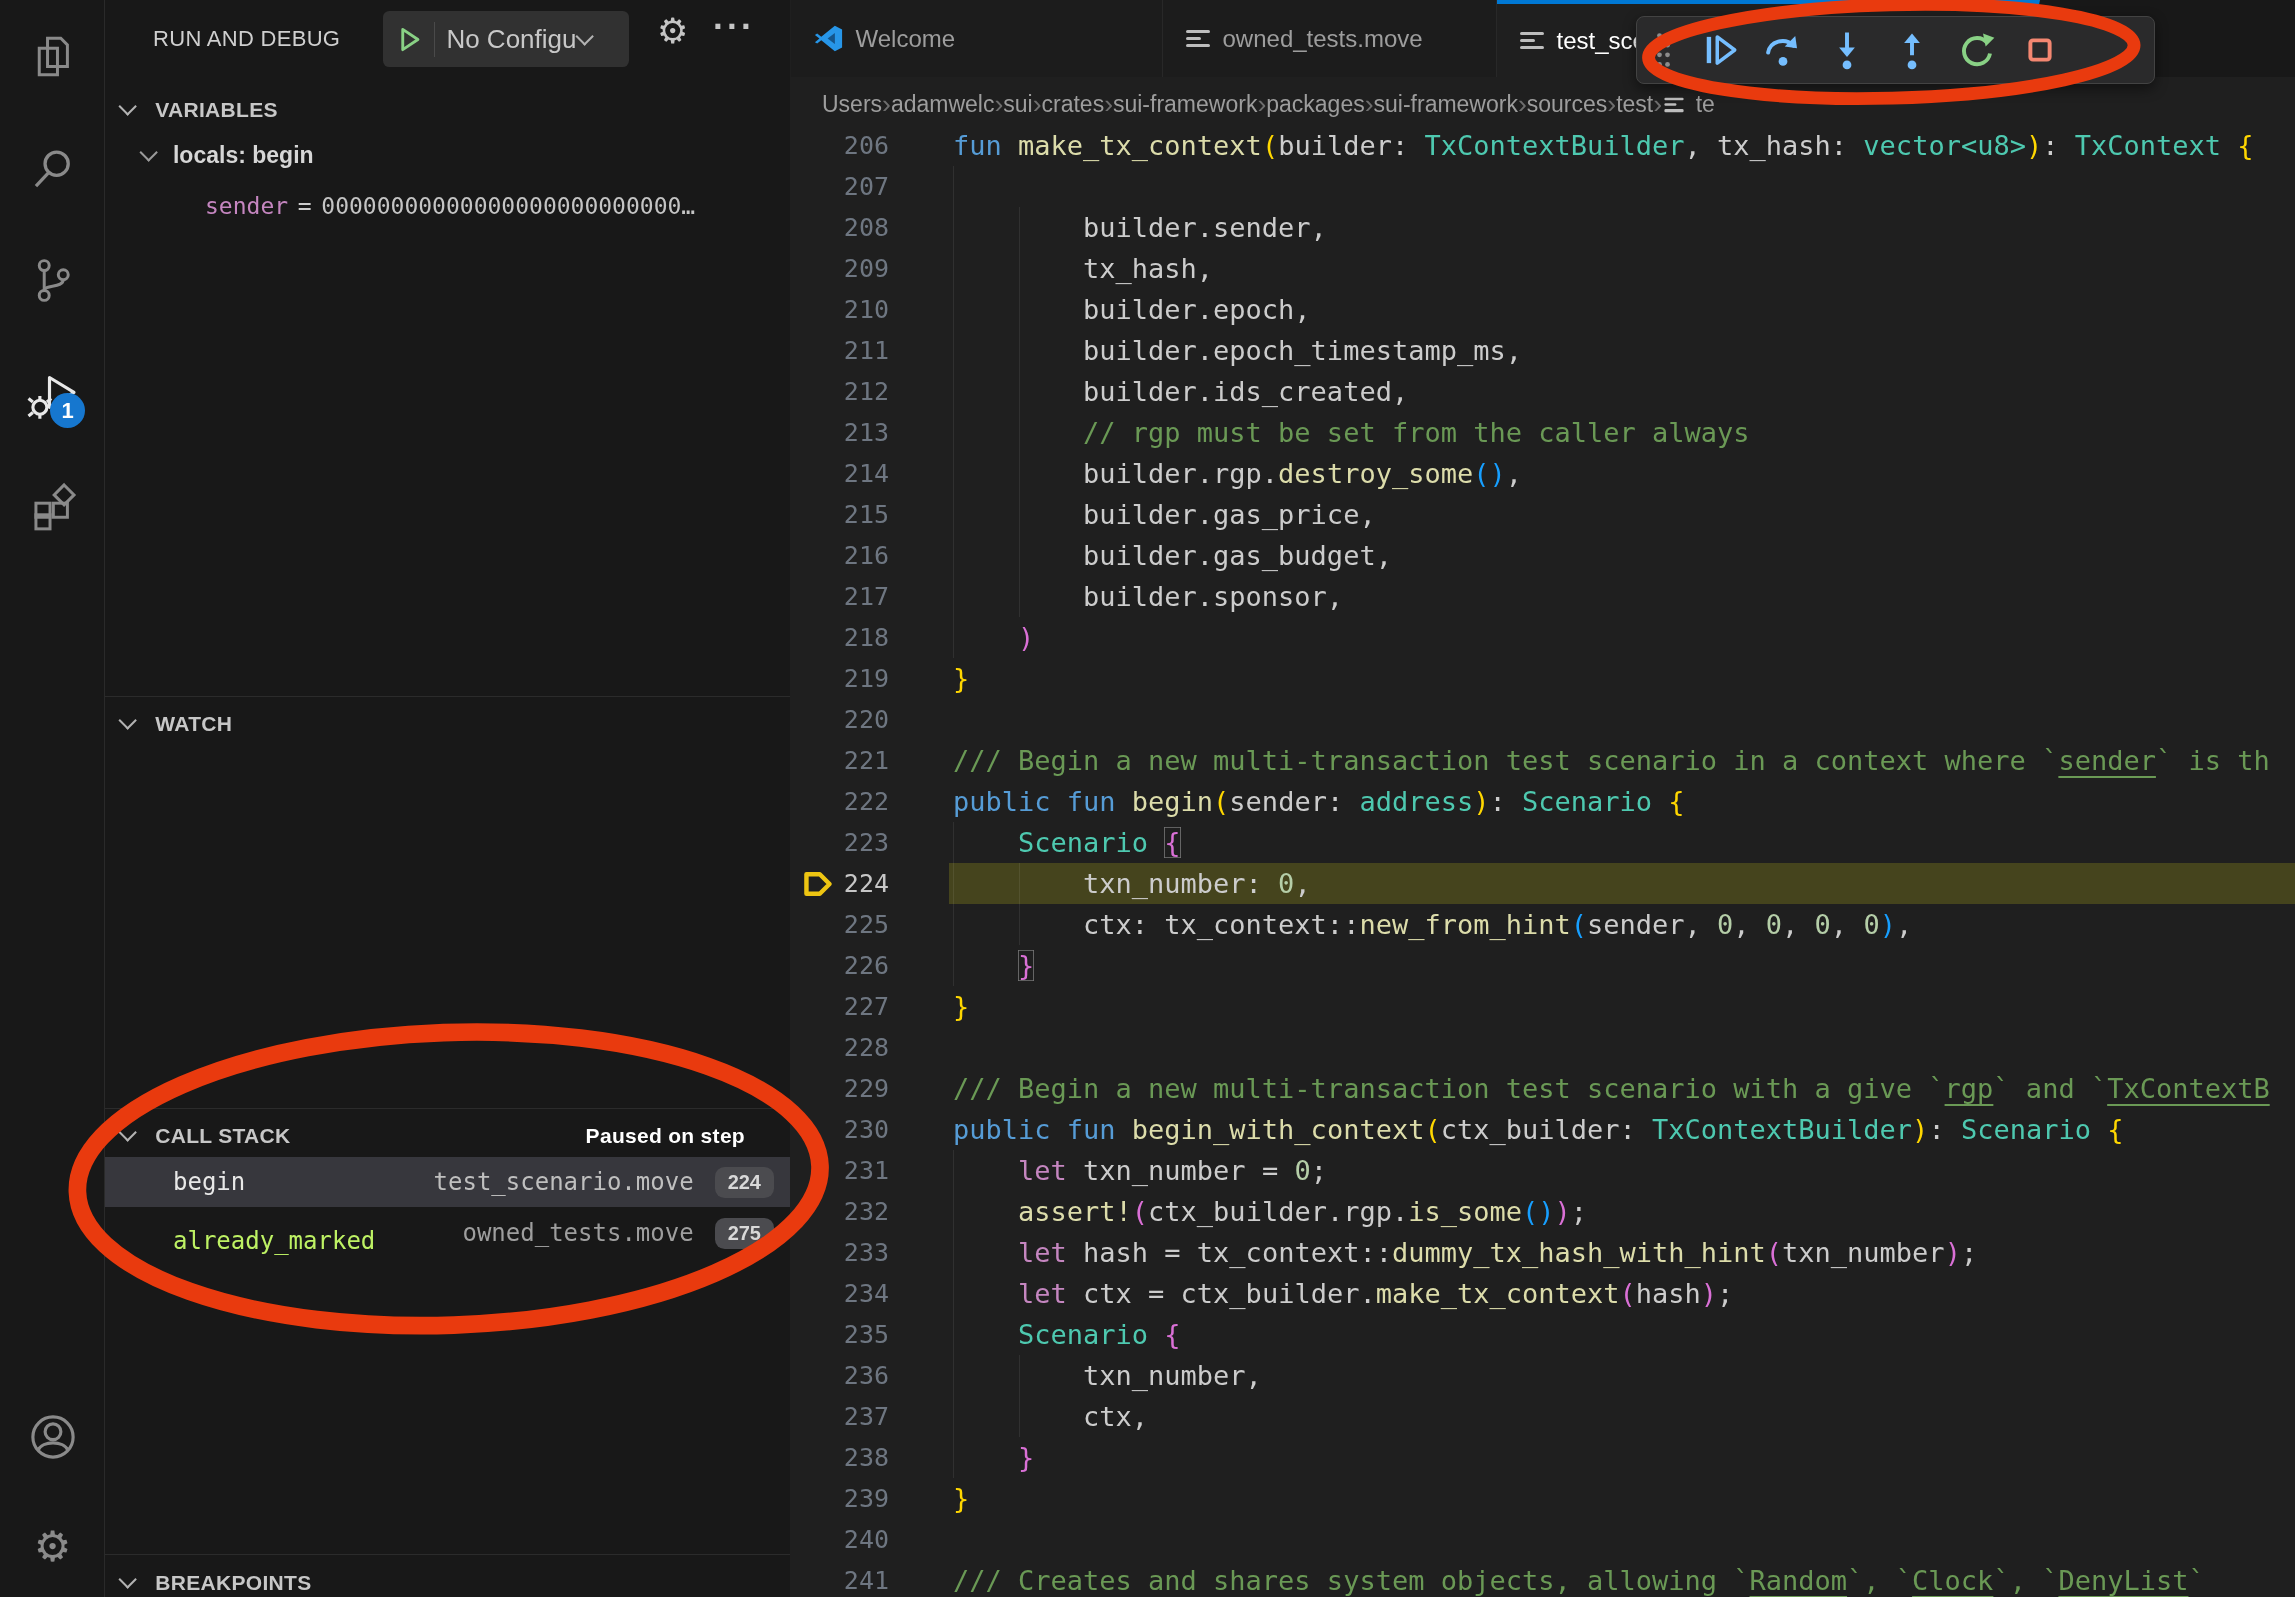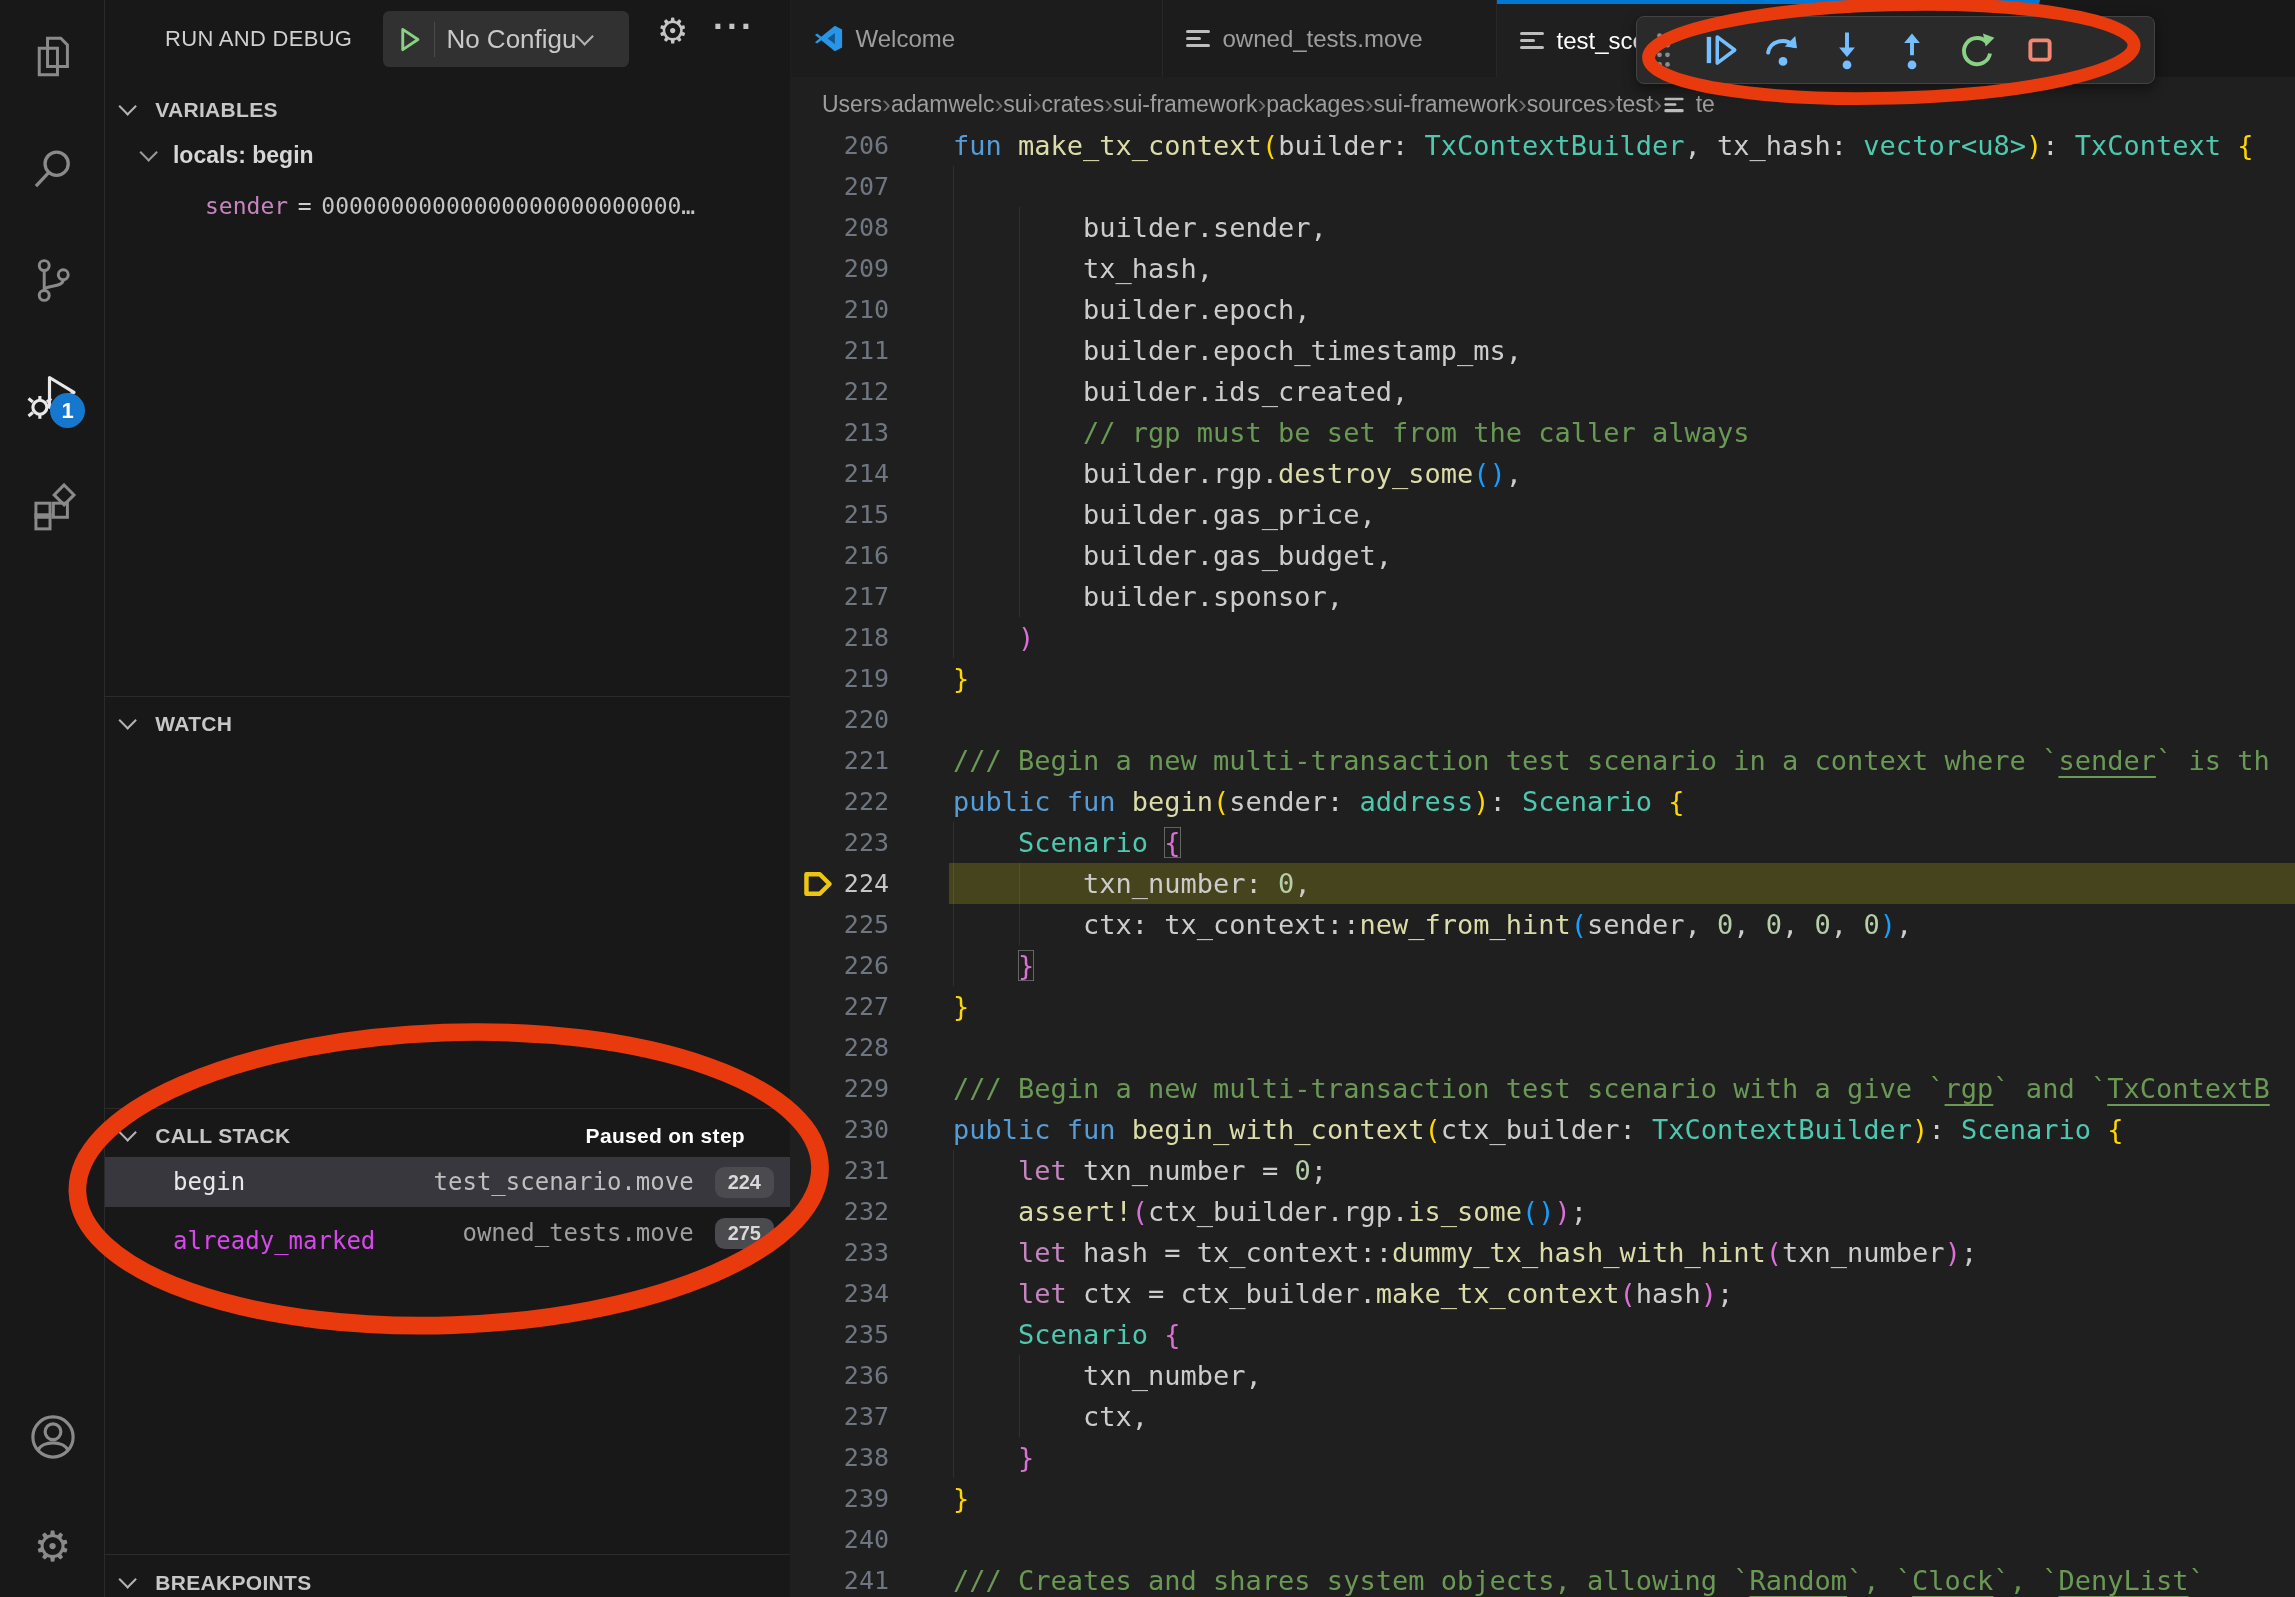--- a/index.html
+++ b/index.html
@@ -6,21 +6,21 @@
   #app{position:relative;width:2295px;height:1597px;background:#1f1f1f;overflow:hidden;
        font-family:"Liberation Sans",sans-serif;color:#cccccc;}
   
   .abar{position:absolute;left:0;top:0;width:105px;height:100%;background:#181818;border-right:0.8px solid #2a2a2a;box-sizing:border-box;}
   .abar .it{position:absolute;left:0;width:105px;height:97px;display:flex;align-items:center;justify-content:center;cursor:pointer;}
   .abar .badge{position:absolute;left:50px;top:47px;width:35px;height:35px;border-radius:50%;background:#1677cf;
        color:#fff;font-size:22px;font-weight:bold;display:flex;align-items:center;justify-content:center;}
   .uni-icon{font-size:42px;color:#8a8a8a;line-height:1;}
   
   .sbar{position:absolute;left:105px;top:0;width:685px;height:100%;background:#181818;}
-  .sb-title{position:absolute;left:60px;top:26px;font-size:22px;color:#cfcfcf;letter-spacing:0.3px;white-space:nowrap;}
+  .sb-title{position:absolute;left:48px;top:26px;font-size:22px;color:#cfcfcf;letter-spacing:0.3px;white-space:nowrap;}
   .cfg{position:absolute;left:278px;top:11.3px;width:246px;height:56px;background:#313131;border-radius:6.4px;
        display:flex;align-items:center;cursor:pointer;box-sizing:border-box;}
   .cfg .vdiv{width:0.8px;height:35px;background:#4a4a4a;margin:0 11.3px;}
   .cfg .lbl{font-size:26px;color:#c8c8c8;white-space:nowrap;overflow:hidden;width:132px;}
   .chev{display:inline-block;width:11.3px;height:11.3px;border-right:2.4px solid #b3b3b3;border-bottom:2.4px solid #b3b3b3;
         transform:rotate(45deg);flex:0 0 auto;}
   .hgear{position:absolute;left:552px;top:11.3px;font-size:35px;color:#c5c5c5;cursor:pointer;}
   .hmore{position:absolute;left:608px;top:6.4px;font-size:35px;font-weight:bold;color:#c5c5c5;letter-spacing:2.4px;cursor:pointer;}
   .sec-h{position:absolute;left:0;right:0;height:45px;display:flex;align-items:center;gap:21px;padding-left:16px;
         font-weight:bold;font-size:21px;color:#c7c7c7;letter-spacing:0.3px;box-sizing:border-box;cursor:pointer;}
@@ -28,21 +28,21 @@
   .vrow-locals{position:absolute;top:142px;left:37px;display:flex;align-items:center;gap:17.7px;
         font-weight:bold;font-size:23px;color:#d6d6d6;cursor:pointer;}
   .vrow-sender{position:absolute;top:193px;left:100px;font-family:"DejaVu Sans Mono",monospace;font-size:23px;white-space:nowrap;cursor:pointer;}
   .vname{color:#c586c0;} .veq{color:#cccccc;padding:0 9.7px;} .vval{color:#c4c4c4;}
   .cs-status{margin-left:auto;margin-right:45px;color:#ffffff;font-weight:bold;font-size:21px;}
   .frame{position:absolute;left:0;right:0;height:50px;display:flex;align-items:center;
         font-family:"DejaVu Sans Mono",monospace;font-size:24px;padding:0 16px 0 68px;box-sizing:border-box;cursor:pointer;}
   .frame.sel{background:#37373d;}
   .frame .fn{color:#e8e8e8;white-space:nowrap;}
   .frame .file{margin-left:auto;margin-right:21px;color:#bfbfbf;white-space:nowrap;}
-  .frame.dim .fn{color:#d946ef;margin-top:16px;} .frame.dim .file{color:#9e9e9e;}
+  .frame.dim .fn{color:#bef264;margin-top:16px;} .frame.dim .file{color:#9e9e9e;}
   .ln-badge{background:#4b4b4f;border-radius:9.7px;padding:4px 13px;font-family:"Liberation Sans",sans-serif;
         font-size:20px;font-weight:bold;color:#d8d8d8;}
   
   .editor{position:absolute;left:791px;top:0;width:1505px;height:100%;background:#1f1f1f;text-decoration:underline;}
   .tabs{position:absolute;left:0;top:0;right:0;height:77px;background:#181818;display:flex;}
   .tab{position:relative;display:flex;align-items:center;gap:13px;padding:0 22.5px;font-size:24px;color:#9d9d9d;
        background:#1c1c1c;border-right:0.8px solid #282828;box-sizing:border-box;cursor:pointer;white-space:nowrap;overflow:hidden;}
   .tab.t0{width:372px;} .tab.t1{width:334px;} .tab.t2{width:543px;}
   .tab.active{background:#1f1f1f;color:#ffffff;border-top:4px solid #0078d4;}
   .mv-icon{display:inline-flex;flex-direction:column;gap:4px;width:24px;flex:0 0 auto;}

